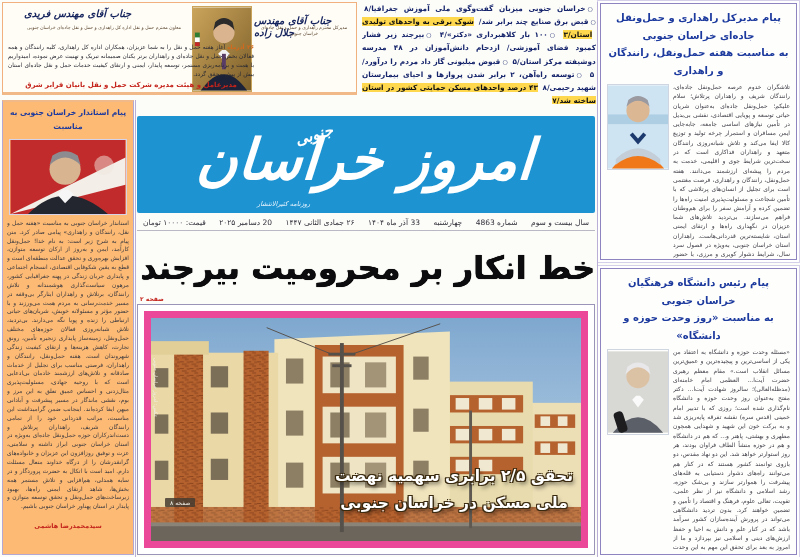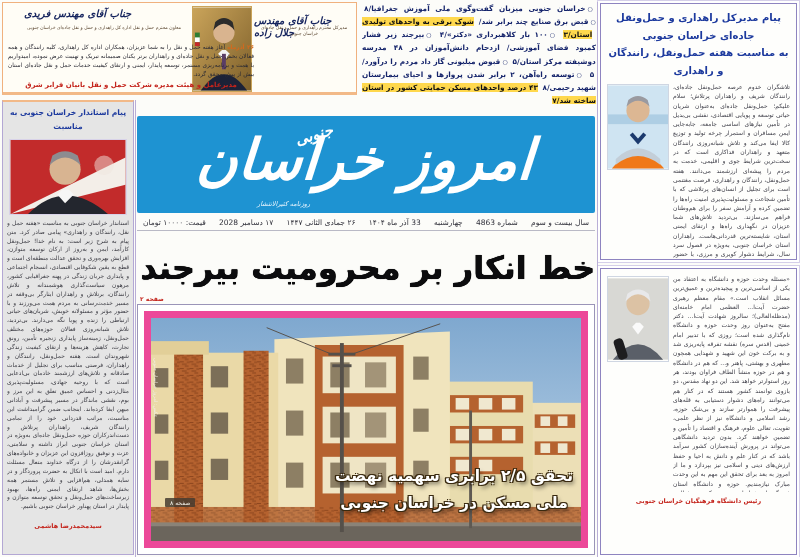--- a/index.html
+++ b/index.html
@@ -55,21 +55,21 @@
   .photo-inner{position:relative;width:100%;height:100%;border:7px solid #ec4899;overflow:hidden;}
   .photo-caption{position:absolute;right:8px;bottom:24px;direction:rtl;text-align:center;
                  color:#fff;font-weight:bold;font-size:15.5px;line-height:1.75;
                  text-shadow:1.2px 1.2px 0 #3a2a10,-1.2px -1.2px 0 #3a2a10,1.2px -1.2px 0 #3a2a10,
                              -1.2px 1.2px 0 #3a2a10,2px 3px 4px rgba(0,0,0,.55);}
   .photo-credit{position:absolute;left:2px;top:40px;writing-mode:vertical-rl;
                 font-size:5px;color:#f2efe8;opacity:.9;letter-spacing:1px;}
   .page-ref8{position:absolute;left:14px;bottom:34px;background:rgba(70,60,48,.85);color:#f5f2ea;
              font-size:6px;padding:1px 5px;border-radius:1px;}
   
-  .col-left{position:absolute;left:2px;top:100px;width:132px;height:455px;background:#e5e5e5;
+  .col-left{position:absolute;left:2px;top:100px;width:132px;height:455px;background:#fdba74;
             border:1px solid #b3a7d4;border-top:2px solid #f2b988;padding:4px 4px 2px;direction:rtl;overflow:hidden;}
   .art-title{font-weight:bold;color:#1d3a9e;text-align:center;font-size:7.6px;line-height:1.9;}
   .col-left .portrait{width:118px;height:76px;margin:4px auto 4px;border:1px solid #d8d2e8;overflow:hidden;}
   .art-body{font-size:5.9px;color:#37373f;line-height:1.5;text-align:justify;direction:rtl;}
   .art-sig{color:#c4241c;font-weight:bold;font-size:6.4px;text-align:center;line-height:1.9;margin-top:3px;}
   
   .col-right{position:absolute;left:600px;width:197px;background:#fefefc;direction:rtl;
              border:1px solid #8e84c0;box-shadow:0 0 0 2px #fff,0 0 0 3px #d5cfe9;
              padding:5px 6px 3px;overflow:hidden;}
   .col-right.box1{top:3px;height:257px;}
@@ -122,21 +122,21 @@
     <div class="logo-main">امروز خراسان</div>
     <div class="logo-sub">جنوبی</div>
     <div class="logo-tag">روزنامه کثیرالانتشار</div>
   </div>
   <div class="dateline">
       <span>سال بیست و سوم</span>
       <span>شماره 4863</span>
       <span>چهارشنبه</span>
       <span>33 آذر ماه ۱۴۰۴</span>
       <span>۲۶ جمادی الثانی ۱۴۴۷</span>
-      <span>۱۷ دسامبر 2028</span>
+      <span>20 دسامبر ۲۰۲۵</span>
       <span>قیمت: ۱۰۰۰۰ تومان</span>
     </div>
 
   <div class="headline">خط انکار بر محرومیت بیرجند و قاین</div>
   <div class="page-ref2">صفحه ۲</div>
 
   <div class="photo-frame">
     <div class="photo-inner">
       <svg viewBox="0 0 446 237" preserveAspectRatio="none">
         <defs>
@@ -257,20 +257,24 @@
         <path d="M4 86 q27 -34 54 0 z" fill="#f07818"></path>
         <path d="M8 76 q23 -22 46 0 l0 6 q-23 -18 -46 0 z" fill="#c3ced8"></path>
         <path d="M24 50 l7 8 l7 -8" stroke="#1c3a6e" stroke-width="4" fill="none"></path>
       </svg>
     </div>
     <div class="art-body" style="height:196px;overflow:hidden;">تلاشگران خدوم عرصه حمل‌ونقل جاده‌ای، رانندگان شریف و راهداران پرتلاش؛ سلام علیکم؛ حمل‌ونقل جاده‌ای به‌عنوان شریان حیاتی توسعه و پویایی اقتصادی، نقشی بی‌بدیل در تأمین نیازهای اساسی جامعه، جابه‌جایی ایمن مسافران و استمرار چرخه تولید و توزیع کالا ایفا می‌کند و تلاش شبانه‌روزی رانندگان متعهد و راهداران فداکاری است که در سخت‌ترین شرایط جوی و اقلیمی، خدمت به مردم را پیشه‌ای ارزشمند می‌دانند. هفته حمل‌ونقل، رانندگان و راهداری، فرصت مغتنمی است برای تجلیل از انسان‌های پرتلاشی که با تأمین شجاعت و مسئولیت‌پذیری امنیت راه‌ها را تضمین کرده و آرامش سفر را برای هم‌وطنان فراهم می‌سازند. بی‌تردید تلاش‌های شما عزیزان در نگهداری راه‌ها و ارتقای ایمنی استان، شایسته‌ترین قدردانی‌هاست. راهداران استان خراسان جنوبی، به‌ویژه در فصول سرد سال، شرایط دشوار کویری و مرزی، با حضور مؤثر و ایثارگرانه در محورهای مواصلاتی، نقش تعیین‌کننده‌ای در خدمت‌رسانی بی‌وقفه و حفظ سرمایه‌های انسانی و اقتصادی ایفا می‌کنند و این تلاش‌ها همواره مایه افتخار مجموعه راهداری و حمل‌ونقل جاده‌ای است. اینجانب ضمن گرامیداشت هفته حمل‌ونقل، رانندگان و راهداری، از زحمات ارزشمند تمامی همکاران، رانندگان عزیز و خانواده‌های صبور آنان صمیمانه تقدیر نموده و از درگاه خداوند متعال، سلامتی، توفیق روزافزون و سربلندی این عزیزان را مسئلت می‌نمایم.</div>
 
   </div>
 
   <div class="col-right box2">
+    <div class="art-title">
+      <div>پیام رئیس دانشگاه فرهنگیان خراسان جنوبی</div>
+      <div>به مناسبت «روز وحدت حوزه و دانشگاه»</div>
+    </div>
     <div class="inset">
       <svg viewBox="0 0 62 84">
         <rect width="62" height="84" fill="#d8d8d4"></rect>
         <circle cx="31" cy="26" r="12" fill="#dcc2a4"></circle>
         <path d="M18 24 q13 -15 26 0 l-2 -8 q-11 -9 -22 0 z" fill="#e8e8ea"></path>
         <path d="M5 84 q26 -32 52 0 z" fill="#5a5f68"></path>
         <path d="M25 50 l6 8 l6 -8 l-4 -4 h-4 z" fill="#fafafa"></path>
         <rect x="8" y="62" width="10" height="22" rx="4" fill="#1d1d1f" transform="rotate(-18 13 73)"></rect>
       </svg>
     </div>

